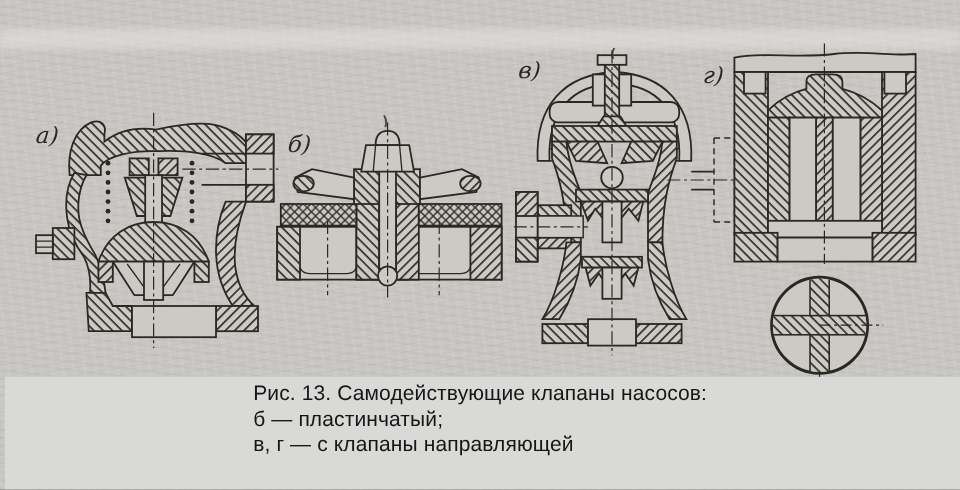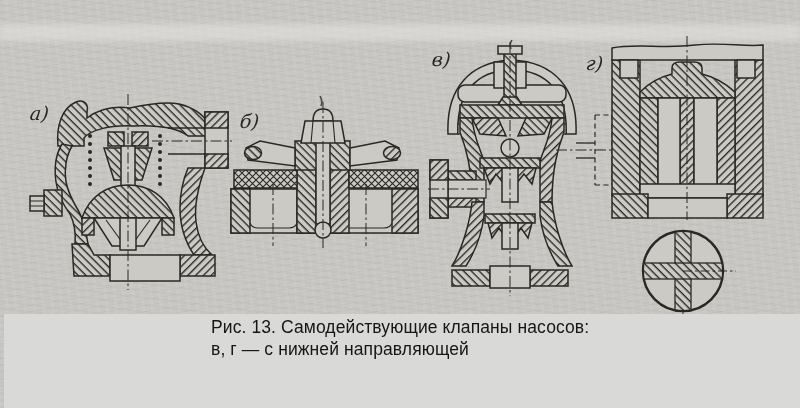--- a/index.html
+++ b/index.html
@@ -303,17 +303,18 @@
   </div>
 
   <div class="fig-label" style="left:30px;top:104px;">а)</div>
   <div class="fig-label" style="left:240px;top:112px;">б)</div>
   <div class="fig-label" style="left:432px;top:50px;">в)</div>
   <div class="fig-label" style="left:586px;top:54px;">г)</div>
 
   <div class="caption-strip">
     <div class="caption-text">
       <div>Рис. 13. Самодействующие клапаны насосов:</div>
-      <div>в, г — с нижней направляющей</div>
+      <div>б — пластинчатый;</div>
+      <div>в, г — с клапаны направляющей</div>
     </div>
   </div>
 
 </div>
 
 </body></html>

